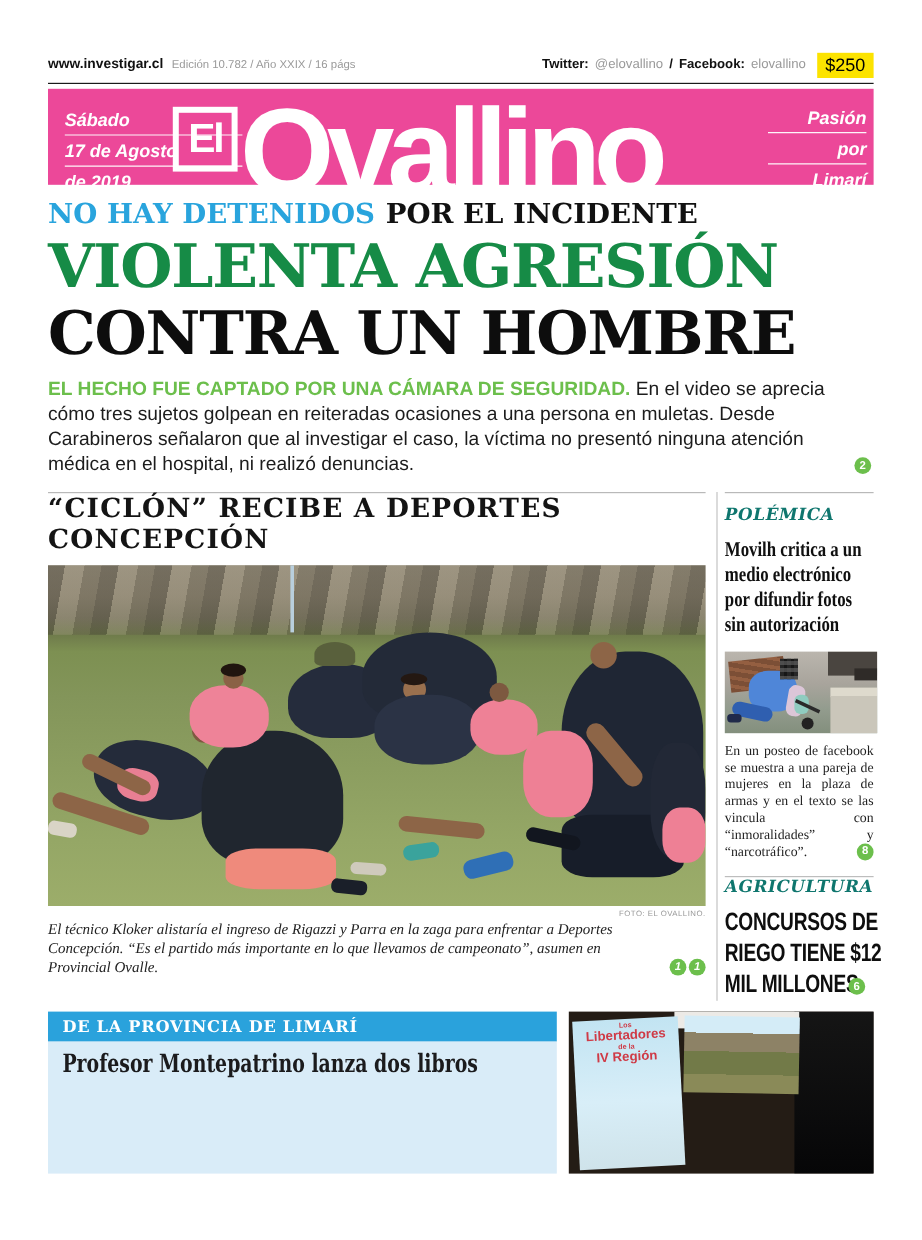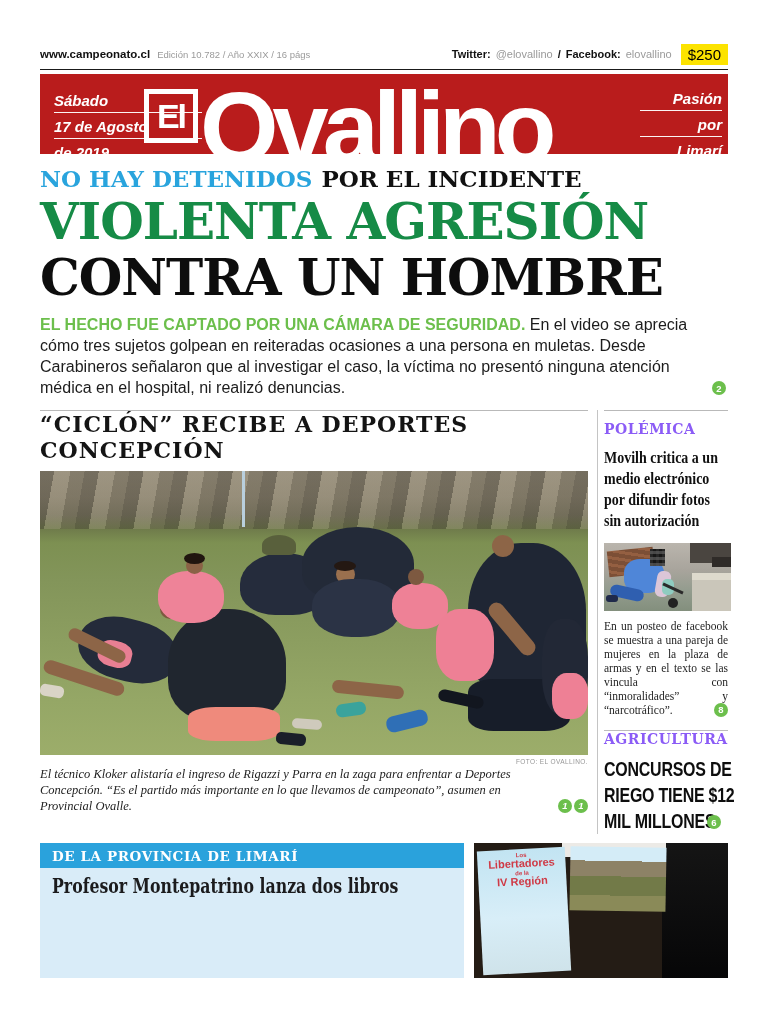--- a/index.html
+++ b/index.html
@@ -12,21 +12,21 @@
   .tb-left{display:flex;align-items:baseline;gap:7px;}
   .tb-site{font-weight:bold;font-size:11.5px;}
   .tb-edition{font-size:9.5px;color:#9a9a9a;}
   .tb-right{display:flex;align-items:center;gap:5px;font-size:11px;}
   .tb-b{font-weight:bold;color:#111;}
   .tb-g{color:#9a9a9a;}
   .price{background:#fce300;color:#000;font-weight:normal;font-size:15px;padding:2px 7px;margin-left:4px;}
   .toprule{border-bottom:1.5px solid #1a1a1a;margin-top:5px;}
 
   
-  .masthead{position:relative;height:80px;background:#b91c1c;color:#fff;margin-top:4px;text-decoration:underline;}
+  .masthead{position:relative;height:80px;background:#ec4899;color:#fff;margin-top:4px;text-decoration:underline;}
   .mh-dates{position:absolute;left:14px;top:19px;width:148px;}
   .mh-row{font-style:italic;font-weight:bold;font-size:15px;line-height:15px;
           border-bottom:1.5px solid rgba(255,255,255,.95);padding-bottom:4px;margin-bottom:6px;}
   .mh-slogan{position:absolute;right:6px;top:17px;width:82px;text-align:right;}
   .logo{position:absolute;left:104px;top:0;display:flex;align-items:flex-start;}
   .el-box{margin-top:15px;border:5px solid #fff;width:44px;height:44px;display:flex;
           align-items:center;justify-content:center;font-size:34px;font-weight:bold;letter-spacing:-2px;}
   .ovallino{font-size:101px;font-weight:bold;letter-spacing:-6px;line-height:106px;margin-left:2px;}
   .kicker{margin-top:12px;font-family:"DejaVu Serif",serif;font-weight:bold;font-size:23px;line-height:26px;}
   .kicker .blue{color:#29a4dd;}
@@ -51,21 +51,21 @@
                  #83955a 110px,#8c9e60 170px,#95a766 230px,#9cad6a 284px);}
   .fg{position:absolute;}
   .ph-rocks{left:0;top:0;width:548px;height:58px;
       background:repeating-linear-gradient(100deg,rgba(60,55,45,.38) 0 14px,rgba(170,160,138,.30) 14px 30px,rgba(95,88,72,.34) 30px 44px);}
   .credit{font-size:6.5px;letter-spacing:.4px;color:#979797;text-align:right;margin-top:3px;}
   .caption{position:relative;margin-top:1px;font-family:"Liberation Serif",serif;font-style:italic;
            font-size:12.5px;line-height:16px;color:#222;padding-right:38px;}
   .caption .refs{position:absolute;right:0;bottom:1px;display:flex;gap:2px;}
 
   
-  .sec-label{font-family:"DejaVu Serif",serif;font-weight:bold;font-size:14px;color:#8b5cf6;letter-spacing:.5px;}
+  .sec-label{font-family:"DejaVu Serif",serif;font-weight:bold;font-size:14px;color:#0f766e;letter-spacing:.5px;font-style:italic;}
   .mv-headline{margin-top:10px;}
   .mv-line{font-family:"Liberation Serif",serif;font-weight:bold;font-size:17.5px;line-height:21px;
            white-space:nowrap;transform:scaleX(.8);transform-origin:0 50%;color:#101010;}
   .photo-side{position:relative;margin-top:12px;width:127px;height:68px;overflow:hidden;
       background:linear-gradient(180deg,#bab5ad 0%,#a8a49c 40%,#939c8e 70%,#838f7d 100%);}
   .side-caption{position:relative;margin-top:8px;font-family:"Liberation Serif",serif;font-size:11.5px;
                 line-height:14px;text-align:justify;color:#1e1e1e;}
   .side-caption .pref{position:absolute;right:0;bottom:0;}
   .agri{position:relative;border-top:1px solid #bdbdbd;margin-top:13px;}
   .ag-headline{margin-top:9px;}
@@ -86,21 +86,21 @@
   .bk-sky{background:linear-gradient(180deg,#c2e4f2 0%,#d8eef8 55%,#cfe3ea 100%);}
   .bk-title{display:flex;flex-direction:column;align-items:center;color:#cf3a46;font-weight:bold;line-height:1.05;padding-top:3px;}
 </style>
 </head>
 <body>
 
 <div class="page">
 
   <div class="topbar">
     <div class="tb-left">
-      <span class="tb-site">www.campeonato.cl</span>
+      <span class="tb-site">www.investigar.cl</span>
       <span class="tb-edition">Edición 10.782 / Año XXIX / 16 págs</span>
     </div>
     <div class="tb-right">
       <span class="tb-b">Twitter:</span>
       <span class="tb-g">@elovallino</span>
       <span class="tb-b">/</span>
       <span class="tb-b">Facebook:</span>
       <span class="tb-g">elovallino</span>
       <span class="price">$250</span>
     </div>

